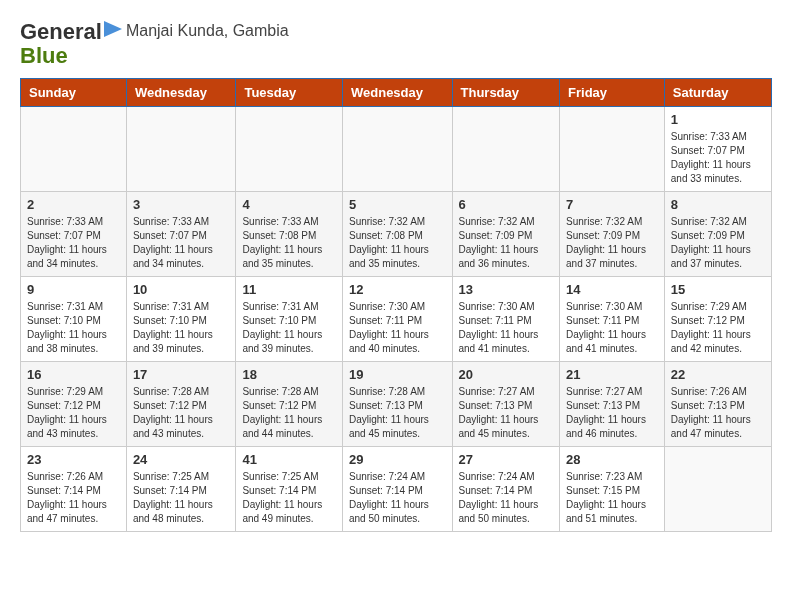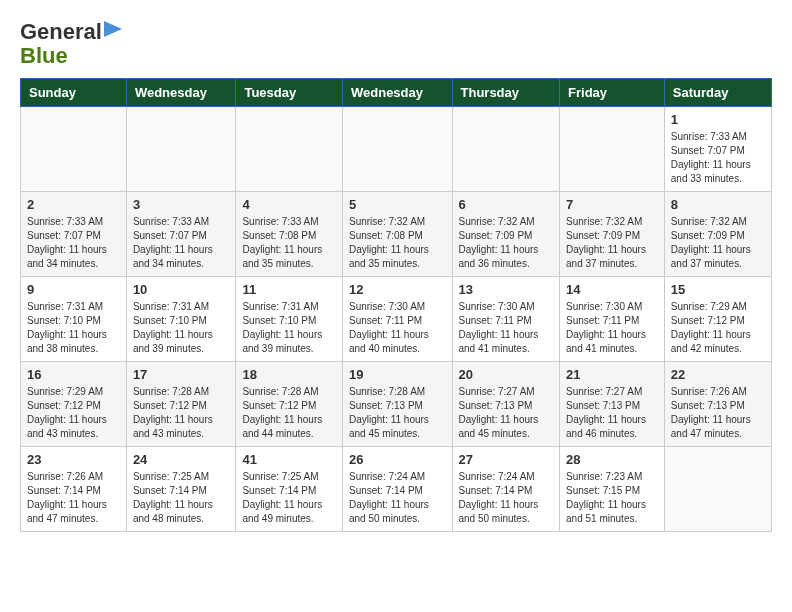--- a/index.html
+++ b/index.html
@@ -43,21 +43,21 @@
       font-size: 16px;
       color: #444;
       margin-top: 2px;
     }
     table {
       width: 100%;
       border-collapse: collapse;
       border: 1px solid #ccc;
     }
     thead tr th {
-      background-color: #14532d;
+      background-color: #c2410c;
       color: #fff;
       font-size: 13px;
       font-weight: bold;
       padding: 6px 8px;
       text-align: left;
       border: 1px solid #2a6aaf;
     }
     tbody tr td {
       width: 113px;
       vertical-align: top;
@@ -94,20 +94,21 @@
       <div style="display:flex;align-items:center;">
         <span class="logo-text">General</span>
         <svg class="logo-icon" viewBox="0 0 18 22">
           <polygon points="0,0 18,8 0,16" fill="#4a90d9"></polygon>
         </svg>
       </div>
       <div class="logo-text" style="color:#4d7c0f;">Blue</div>
     </div>
   </div>
   <div class="title-block">
+    <div class="calendar-subtitle">Manjai Kunda, Gambia</div>
   </div>
 </div>
 
 <table>
   <thead>
     <tr>
     <th>Sunday</th>
         <th>Wednesday</th>
         <th>Tuesday</th>
         <th>Wednesday</th>
@@ -276,21 +277,21 @@
 Sunset: 7:14 PM
 Daylight: 11 hours and 48 minutes.</div>
         </td>
         <td>
           <div class="day-num">41</div>
           <div class="cell-text" style="white-space: pre-line;">Sunrise: 7:25 AM
 Sunset: 7:14 PM
 Daylight: 11 hours and 49 minutes.</div>
         </td>
         <td>
-          <div class="day-num">26</div>
+          <div class="day-num">29</div>
           <div class="cell-text" style="white-space: pre-line;">Sunrise: 7:24 AM
 Sunset: 7:14 PM
 Daylight: 11 hours and 50 minutes.</div>
         </td>
         <td>
           <div class="day-num">27</div>
           <div class="cell-text" style="white-space: pre-line;">Sunrise: 7:24 AM
 Sunset: 7:14 PM
 Daylight: 11 hours and 50 minutes.</div>
         </td>

